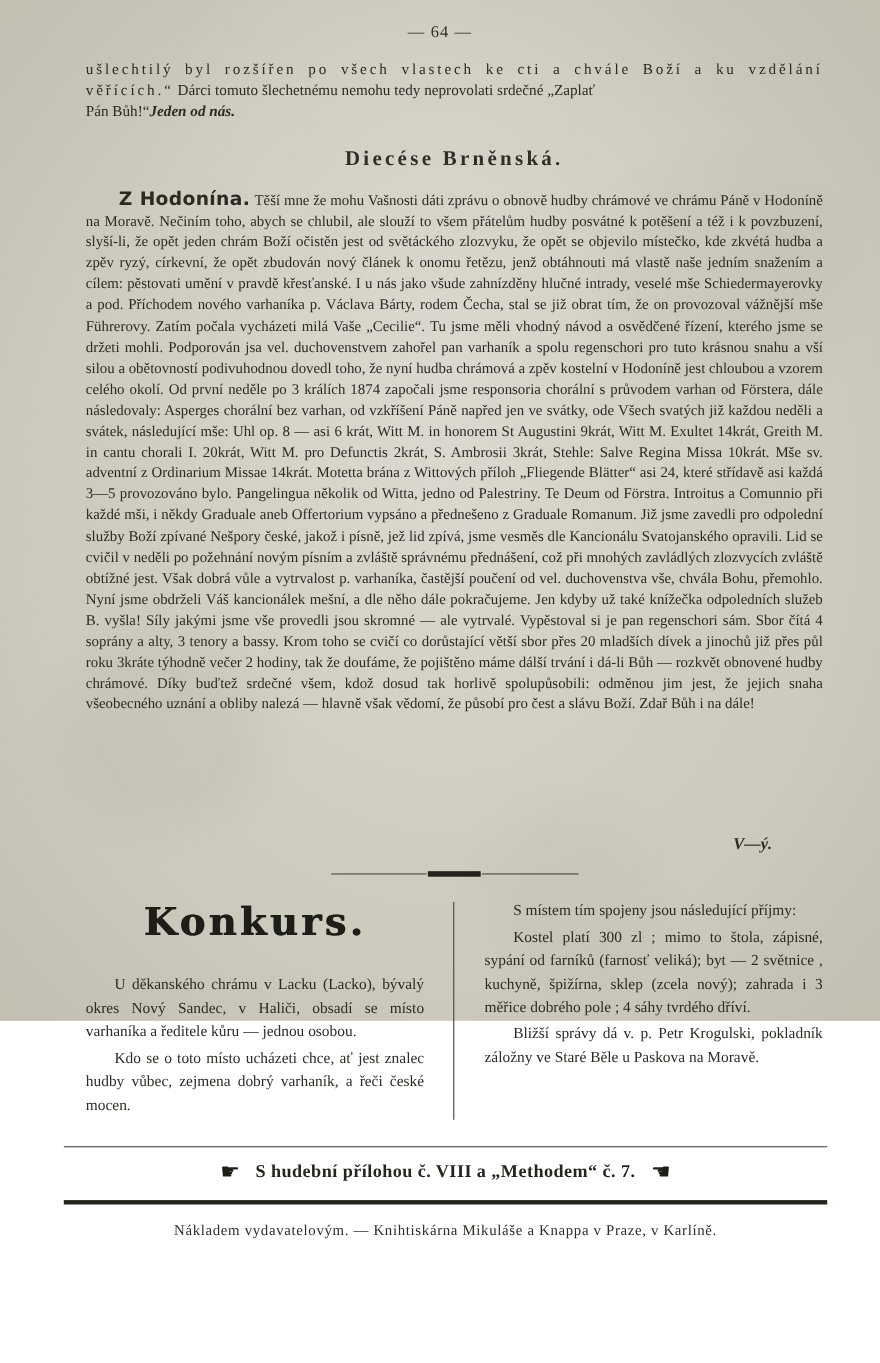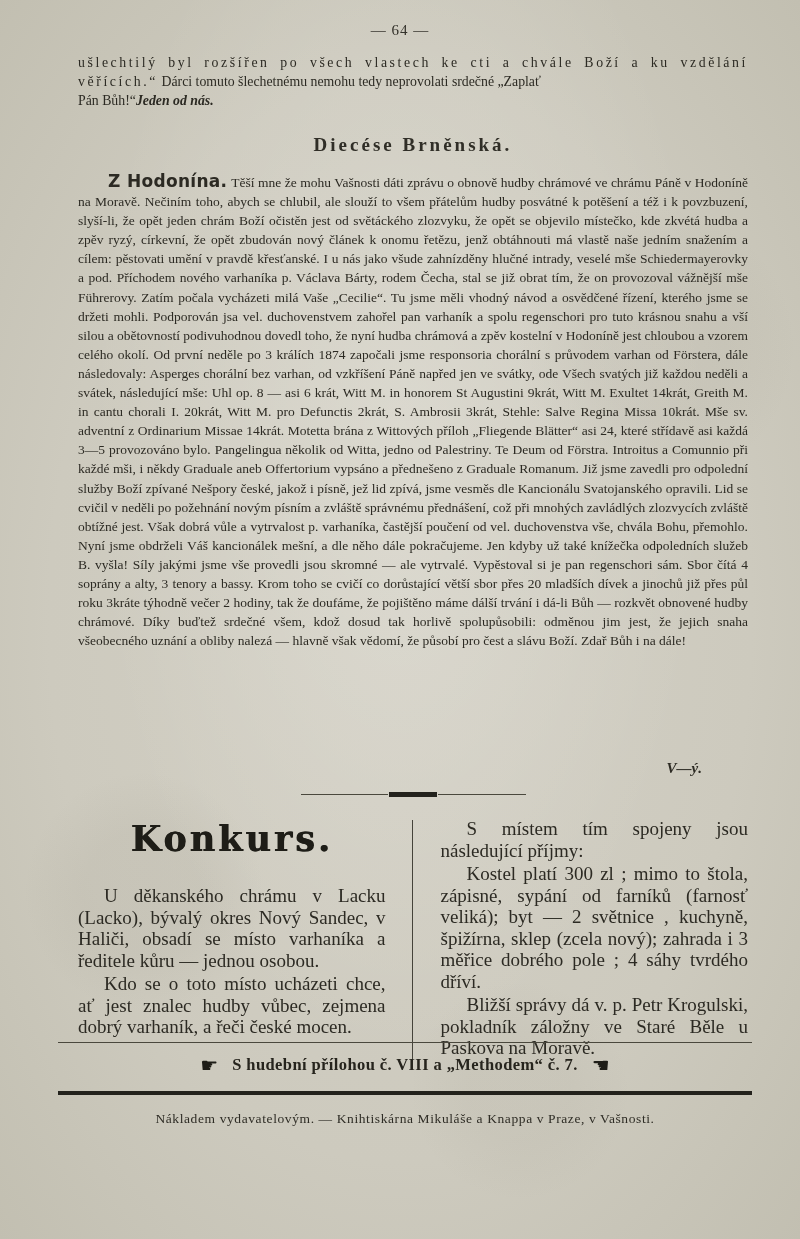--- a/index.html
+++ b/index.html
@@ -1,21 +1,21 @@
 <!DOCTYPE html>
 <html><head>
 <meta charset="utf-8">
 <style>
   html,body{margin:0;padding:0;}
   body{
     width:800px;height:1239px;overflow:hidden;
     font-family:"Liberation Serif", serif;
   }
   .page{
-    position:relative;width:800px;height:1239px;
+    position:relative;width:800px;height:928px;
     background:
       radial-gradient(ellipse at 50% 35%, rgba(255,255,250,0.22) 0%, rgba(255,255,250,0) 55%),
       radial-gradient(ellipse at 50% 50%, #d3d0c5 0%, #cdcabe 62%, #c2bfb1 100%);
     color:#2c2a23;
   }
   
   .page::before{
     content:"";position:absolute;inset:0;pointer-events:none;
     background:
       radial-gradient(circle at 18% 72%, rgba(120,115,100,0.07) 0 60px, transparent 120px),
@@ -63,21 +63,21 @@
     display:flex;align-items:center;justify-content:center;
   }
   .divider .thin{flex:1;height:1px;background:#4a483d;}
   .divider .thick{width:48px;height:5px;background:#23221c;margin:0 1px;}
   .columns{
     display:flex;min-height:200px;gap:12px;
   }
   .col{width:325px;}
   .col p{
     margin:0 0 2px 0;text-align:justify;text-indent:26px;
-    font-size:19px;line-height:21.5px;
+    font-size:14px;line-height:21.5px;
   }
   .col.left{padding-right:14px;}
   .col.right{padding-left:16px;}
   .colrule{width:1px;background:#45433a;margin-top:2px;}
   .konkurs-title{
     margin:0 0 26px 0;text-align:center;
     font-family:"DejaVu Serif", serif;
     font-size:35px;font-weight:bold;letter-spacing:3px;color:#1e1d17;
     text-shadow:0.7px 0 0 currentColor;
   }
@@ -147,16 +147,16 @@
   </div>
 
   <div class="footer">
     <div class="rule-thin"></div>
     <div class="supplement">
       <span class="manicule">☛</span>
       <span class="supp-text">S hudební přílohou č. VIII a „Methodem“ č. 7.</span>
       <span class="manicule">☚</span>
     </div>
     <div class="rule-thick"></div>
-    <div class="imprint">Nákladem vydavatelovým. — Knihtiskárna Mikuláše a Knappa v Praze, v Vašnosti.</div>
+    <div class="imprint">Nákladem vydavatelovým. — Knihtiskárna Mikuláše a Knappa v Praze, v Karlíně.</div>
   </div>
 
 </div>
 
 </body></html>

